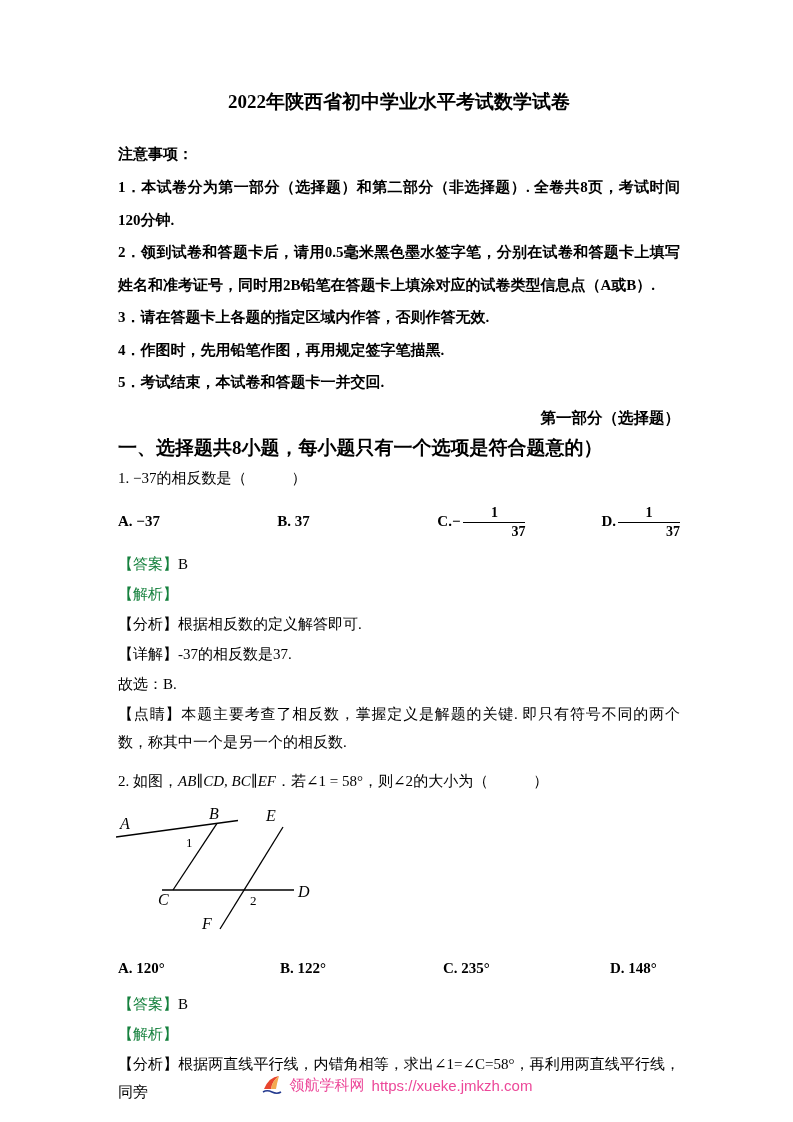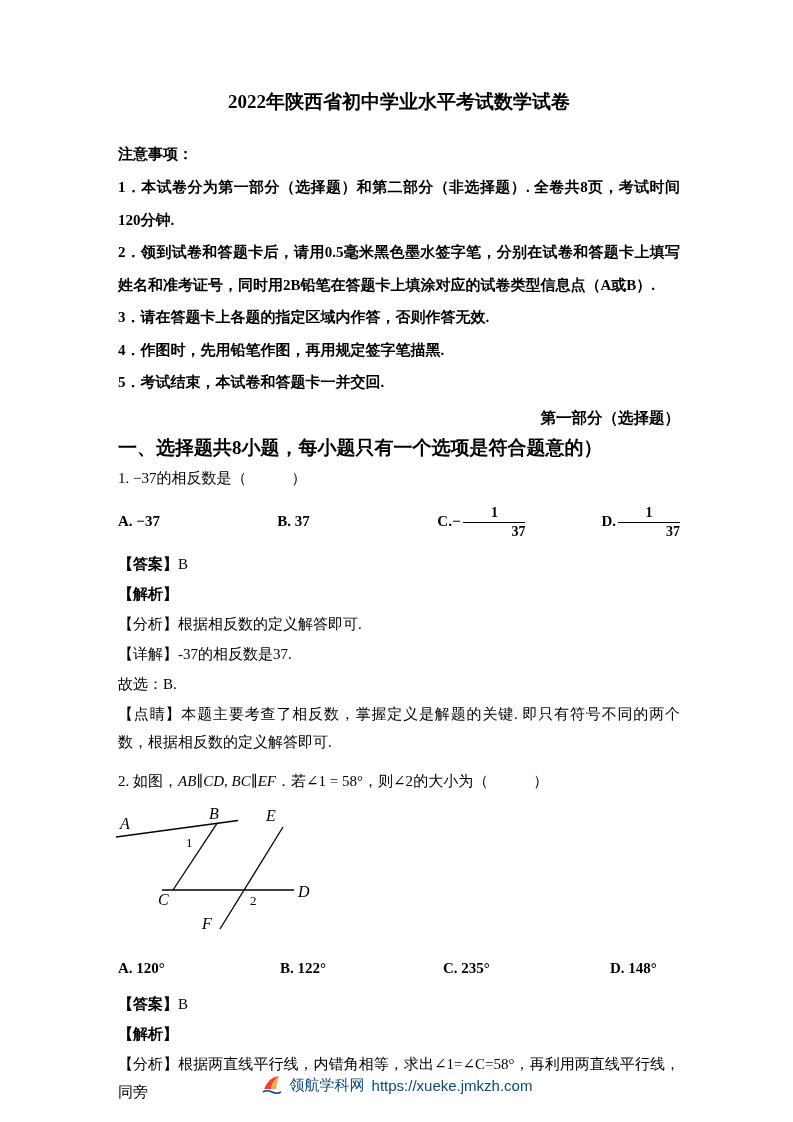--- a/index.html
+++ b/index.html
@@ -25,32 +25,32 @@
   .options.mt{margin-top:17px;}
   .opt{display:flex;align-items:center;}
   .w1{width:162px}.w2{width:163px}.w3{width:167px}.w4{flex:1}
 
   .frac{display:inline-block;text-align:center;vertical-align:middle;font-size:14px;line-height:1.1;margin-left:2px;}
   .frac .num{display:block;border-bottom:1.2px solid #000;padding:1px 5px 2px;}
   .frac .den{display:block;padding-top:1px;margin-left:48px;}
   .mid-minus{margin-right:1px;}
 
   .ans{font-size:15px;line-height:28px;margin:2px 0;}
-  .teal{color:#000000;font-weight:700;}
+  .teal{color:#15803d;font-weight:400;}
   .sol{font-size:15px;line-height:28px;margin:2px 0;}
   .just{text-align:justify;}
   .math{font-style:italic;}
 
   .figure{margin:10px 0 2px -2px;display:block;}
   .figure line{stroke:#000;stroke-width:1.3;}
   .figure text{font-family:"Liberation Serif","DejaVu Serif",serif;font-size:16px;font-style:italic;}
   .figure text.num{font-size:13px;font-style:normal;}
 
   .footer{position:absolute;left:0;right:0;bottom:26px;display:flex;justify-content:center;
-          align-items:center;gap:7px;color:#0c4a6e;font-size:15px;
+          align-items:center;gap:7px;color:#ec4899;font-size:15px;
           font-family:"Liberation Sans","DejaVu Sans",sans-serif;}
 </style>
 </head>
 <body>
 
 <div class="sheet">
   <div class="content">
 
     <h1 class="title">2022年陕西省初中学业水平考试数学试卷</h1>
 
@@ -85,21 +85,21 @@
               <span class="num">1</span>
               <span class="den">37</span>
             </span>
           </span>
       </div>
       <p class="ans"><span class="teal">【答案】</span><span>B</span></p>
       <p class="ans"><span class="teal">【解析】</span></p>
       <p class="sol">【分析】根据相反数的定义解答即可.</p>
       <p class="sol">【详解】-37的相反数是37.</p>
       <p class="sol">故选：B.</p>
-      <p class="sol just">【点睛】本题主要考查了相反数，掌握定义是解题的关键. 即只有符号不同的两个数，根据相反数的定义解答即可.</p>
+      <p class="sol just">【点睛】本题主要考查了相反数，掌握定义是解题的关键. 即只有符号不同的两个数，称其中一个是另一个的相反数.</p>
     </div>
 
     <div class="question">
       <p class="stem"><span>2. 如图，</span><span class="math">AB∥CD, BC∥EF</span><span>．若</span><span>∠1 = 58°</span><span>，则</span><span>∠2</span><span>的大小为（　　　）</span></p>
 
       <svg class="figure" width="205" height="132" viewBox="0 0 205 132" xmlns="http://www.w3.org/2000/svg">
         <line x1="0" y1="32" x2="122" y2="15.5"></line>
         <line x1="101" y1="18.4" x2="57" y2="85"></line>
         <line x1="46" y1="85" x2="178" y2="85"></line>
         <line x1="167" y1="22" x2="104" y2="124"></line>

